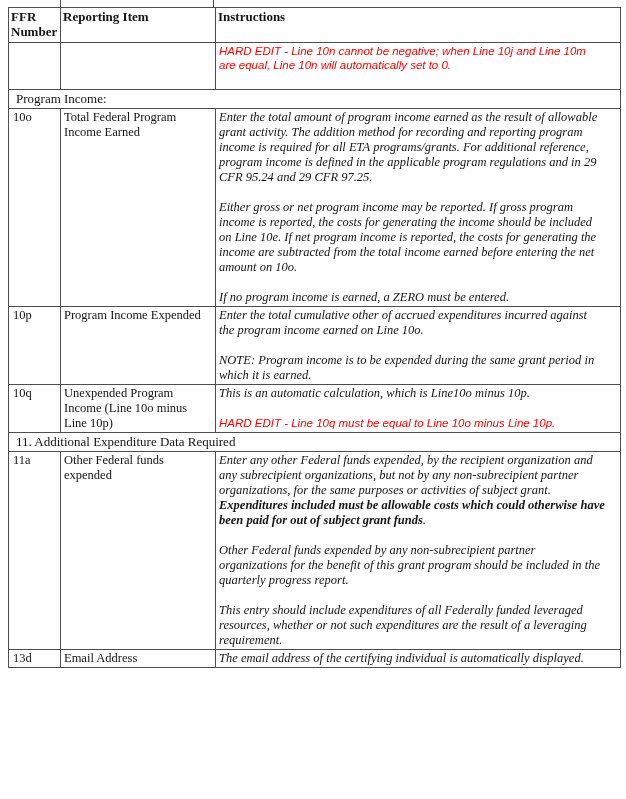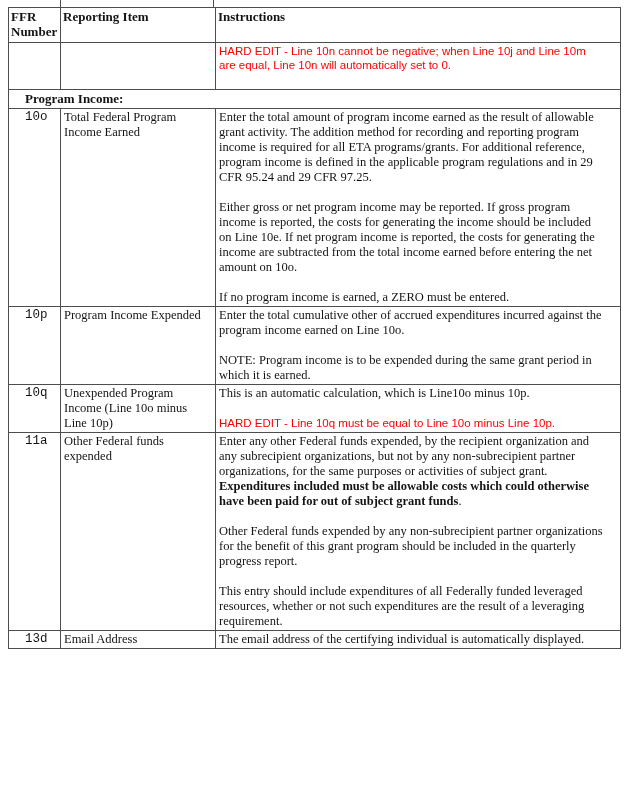--- a/index.html
+++ b/index.html
@@ -40,36 +40,36 @@
     line-height: 15px;
     word-wrap: break-word;
   }
   th {
     text-align: left;
     font-weight: bold;
     font-size: 13px;
     line-height: 15px;
     padding: 1px 2px 3px 2px;
   }
-  td p { margin: 0 12px 15px 0; }
+  td p { margin: 0 12px 15px 0; font-style: italic; }
   td p:last-child { margin-bottom: 0; }
   p.red {
     color: var(--hard-edit-red, #ff0000);
     font-family: "Liberation Sans", sans-serif;
     font-size: 11.5px;
     line-height: 14px;
   }
   tr.cont-row td { height: 44px; }
   td.section-cell {
-    font-weight: bold;
+    font-weight: normal;
     font-size: 13px;
     line-height: 16px;
-    padding: 1px 16px;
+    padding: 1px 7px;
   }
-  td.ffr-cell { padding-left: 16px; font-family: Liberation Mono, monospace; }
+  td.ffr-cell { padding-left: 4px; }
 </style>
 </head>
 <body>
 
 <div class="page">
   <div class="tick t1"></div>
   <div class="tick t2"></div>
 
   <table class="doc-table">
     <colgroup>
@@ -114,20 +114,23 @@
         </tr>
         <tr>
           <td class="ffr-cell">10q</td>
           <td>Unexpended Program Income (Line 10o minus Line 10p)</td>
           <td>
             <p><span>This is an automatic calculation, which is Line10o minus 10p.</span></p>
             <p class="red"><span>HARD EDIT - Line 10q must be equal to Line 10o minus Line 10p.</span></p>
           </td>
         </tr>
         <tr>
+          <td colspan="3" class="section-cell">11. Additional Expenditure Data Required</td>
+        </tr>
+        <tr>
           <td class="ffr-cell">11a</td>
           <td>Other Federal funds expended</td>
           <td>
             <p><span>Enter any other Federal funds expended, by the recipient organization and any subrecipient organizations, but not by any non-subrecipient partner organizations, for the same purposes or activities of subject grant. </span><b>Expenditures included must be allowable costs which could otherwise have been paid for out of subject grant funds</b><span>.</span></p>
             <p><span>Other Federal funds expended by any non-subrecipient partner organizations for the benefit of this grant program should be included in the quarterly progress report.</span></p>
             <p><span>This entry should include expenditures of all Federally funded leveraged resources, whether or not such expenditures are the result of a leveraging requirement.</span></p>
           </td>
         </tr>
         <tr>
           <td class="ffr-cell">13d</td>

